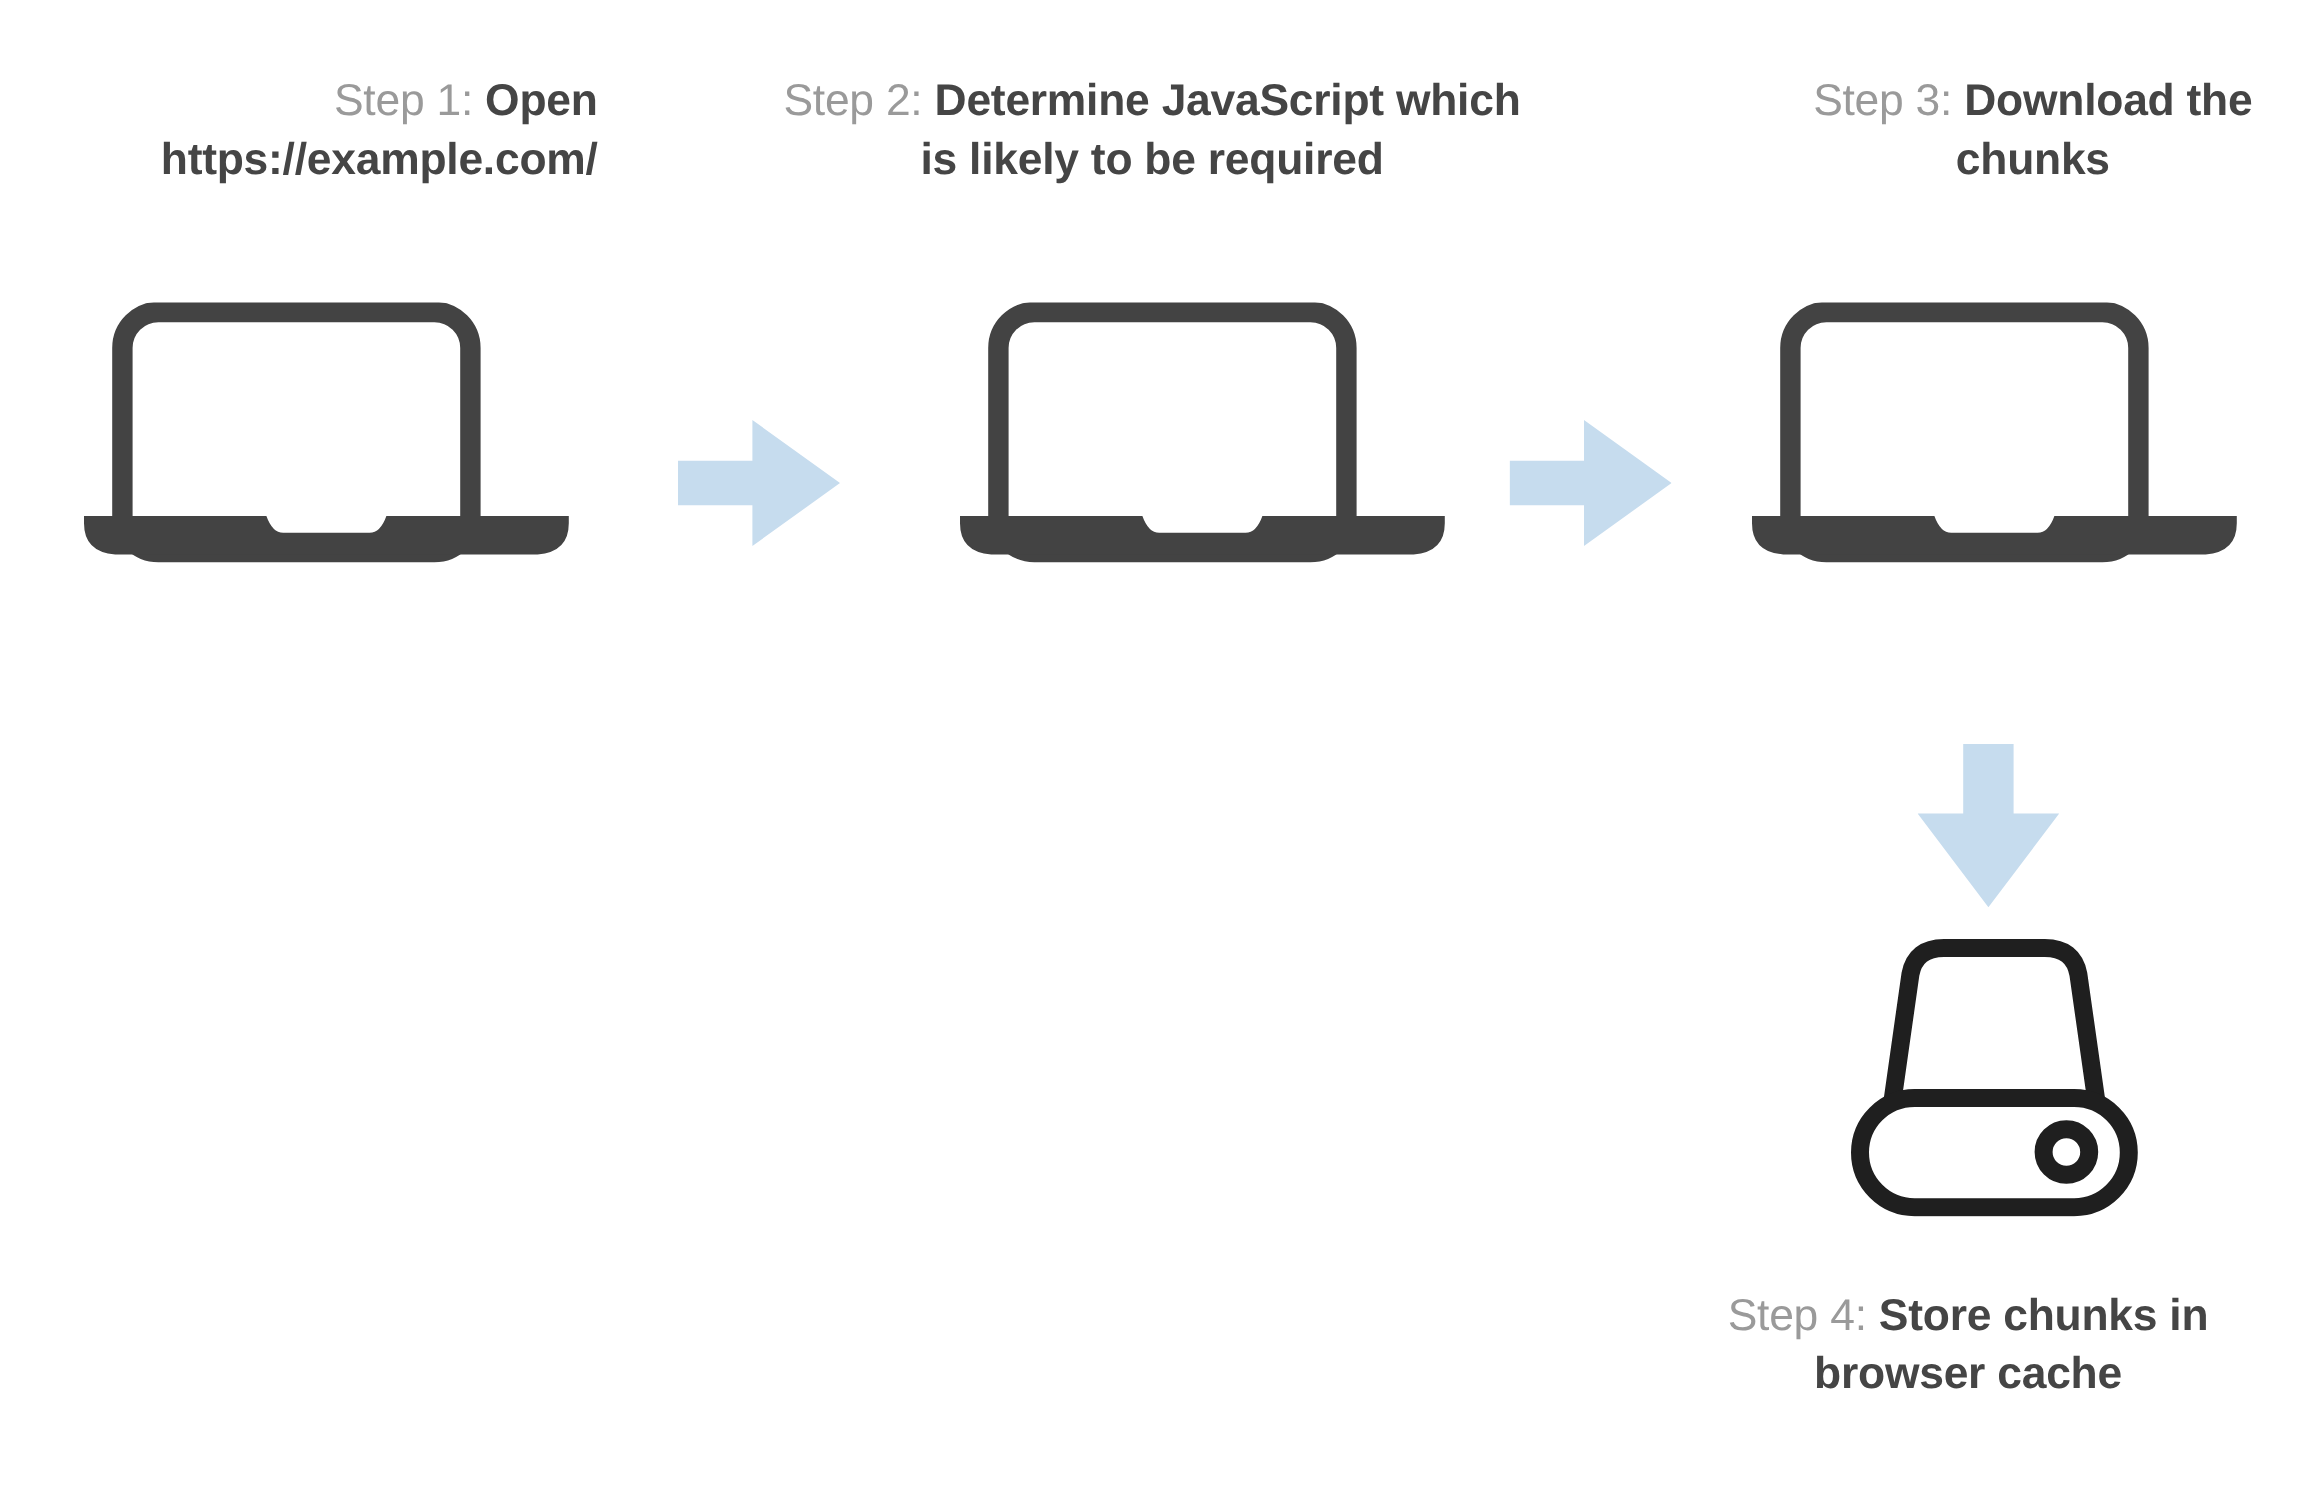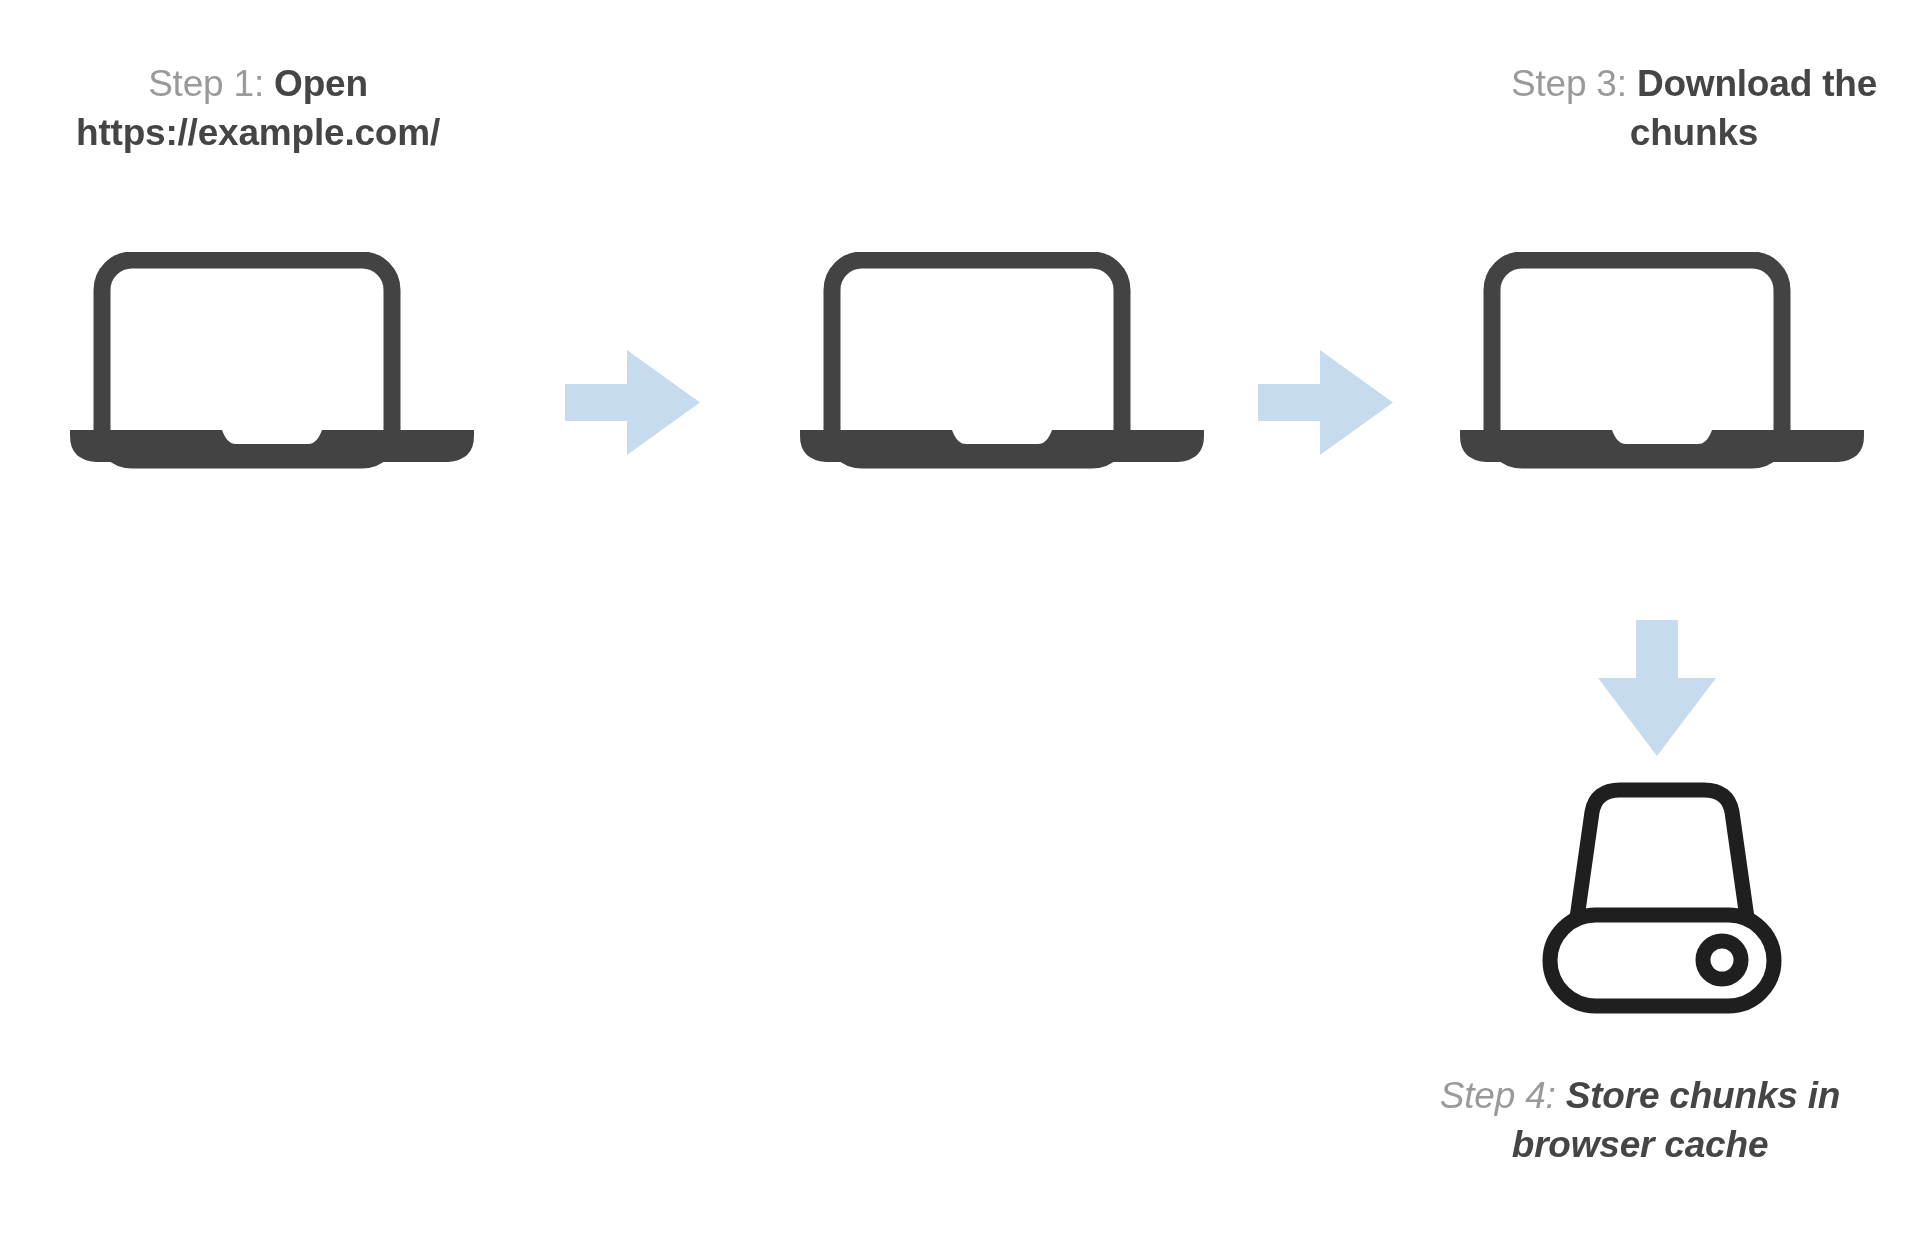--- a/index.html
+++ b/index.html
@@ -28,24 +28,24 @@
   }
   .step-prefix {
     color: #9a9a9a;
     font-weight: 400;
   }
   .step-text {
     color: #454545;
     font-weight: 700;
   }
 
-  #label-1 { left: 18px;   top: 60px;  width: 480px; }
+  #label-1 { left: 18px;   top: 60px;  width: 480px; text-align: right; }
   #label-2 { left: 640px;  top: 60px;  width: 640px; }
   #label-3 { left: 1449px; top: 60px;  width: 490px; }
-  #label-4 { left: 1395px; top: 1072px; width: 490px; font-style: italic; }
+  #label-4 { left: 1395px; top: 1072px; width: 490px; }
 
   
   .laptop {
     position: absolute;
     width: 420px;
     height: 325px;
   }
   #laptop-1 { left: 62px;   top: 252px; }
   #laptop-2 { left: 792px;  top: 252px; }
   #laptop-3 { left: 1452px; top: 252px; }
@@ -87,20 +87,23 @@
 
   <svg class="laptop" id="laptop-1" viewBox="0 0 420 325">
     <rect x="40" y="8" width="290" height="200" rx="30" ry="30" fill="none" stroke="#434343" stroke-width="17"></rect>
     <path d="M 8 178 L 8 184 Q 8 208 34 210 L 386 210 Q 412 208 412 184 L 412 178 L 260 178 Q 255 192 246 192 L 174 192 Q 165 192 160 178 Z" fill="#434343" stroke="none"></path>
   </svg>
 
   <svg class="arrow-right" id="arrow-1" viewBox="0 0 135 105">
     <path d="M 0 34 L 62 34 L 62 0 L 135 52.5 L 62 105 L 62 71 L 0 71 Z" fill="#c6dcee"></path>
   </svg>
 
+  <div class="step-label" id="label-2">
+    <span class="step-prefix">Step 2: </span><span class="step-text">Determine JavaScript which is likely to be required</span>
+  </div>
 
   <svg class="laptop" id="laptop-2" viewBox="0 0 420 325">
     <rect x="40" y="8" width="290" height="200" rx="30" ry="30" fill="none" stroke="#434343" stroke-width="17"></rect>
     <path d="M 8 178 L 8 184 Q 8 208 34 210 L 386 210 Q 412 208 412 184 L 412 178 L 260 178 Q 255 192 246 192 L 174 192 Q 165 192 160 178 Z" fill="#434343" stroke="none"></path>
   </svg>
 
   <svg class="arrow-right" id="arrow-2" viewBox="0 0 135 105">
     <path d="M 0 34 L 62 34 L 62 0 L 135 52.5 L 62 105 L 62 71 L 0 71 Z" fill="#c6dcee"></path>
   </svg>
 

